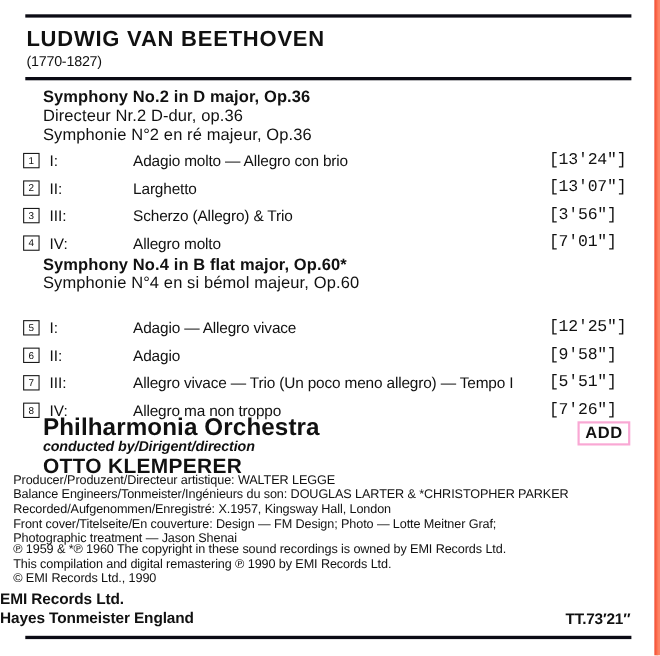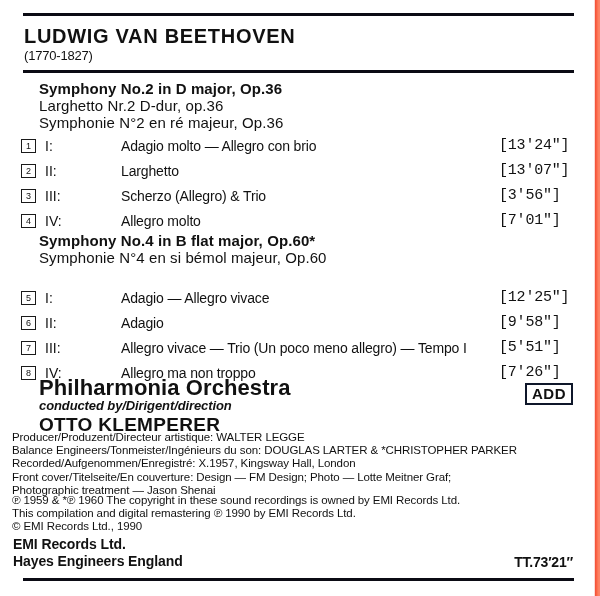--- a/index.html
+++ b/index.html
@@ -143,21 +143,21 @@
     font-size: 19px;
     font-weight: bold;
     letter-spacing: .3px;
     line-height: 21px;
   }
 
   .addbox {
     position: absolute;
     right: 27px;
     top: 383px;
-    border: 2px solid #0f172a;
+    border: 2px solid #f9a8d4;
     padding: 0px 5px 1px 5px;
     font-size: 15px;
     font-weight: bold;
     letter-spacing: .5px;
     line-height: 17px;
   }
 
   .credits {
     position: absolute;
     left: 12px;
@@ -173,21 +173,21 @@
     left: 12px;
     top: 494px;
     font-size: 11.5px;
     line-height: 13.2px;
     letter-spacing: -.1px;
   }
   .copyright div { white-space: nowrap; }
 
   .label-addr {
     position: absolute;
-    left: 13px;
+    left: 0;
     top: 536px;
     font-size: 14px;
     font-weight: bold;
     line-height: 17px;
     letter-spacing: -.1px;
   }
 
   .tt {
     position: absolute;
     right: 27px;
@@ -204,21 +204,21 @@
 
   <div class="rule top"></div>
 
   <div class="composer">LUDWIG VAN BEETHOVEN</div>
   <div class="dates">(1770-1827)</div>
 
   <div class="rule mid"></div>
 
   <div class="work" style="top:80px;">
     <div class="title-en">Symphony No.2 in D major, Op.36</div>
-    <div class="title-alt">Larghetto Nr.2 D-dur, op.36</div>
+    <div class="title-alt">Directeur Nr.2 D-dur, op.36</div>
     <div class="title-alt">Symphonie N°2 en ré majeur, Op.36</div>
   </div>
 
   <div class="tracks" style="top:133px;">
     <div class="track">
       <div class="tracknum">1</div>
       <div class="roman">I:</div>
       <div class="mvt">Adagio molto — Allegro con brio</div>
       <div class="dur">[13′24″]</div>
     </div>
@@ -291,21 +291,21 @@
   </div>
 
   <div class="copyright">
     <div>℗ 1959 &amp; *℗ 1960 The copyright in these sound recordings is owned by EMI Records Ltd.</div>
     <div>This compilation and digital remastering ℗ 1990 by EMI Records Ltd.</div>
     <div>© EMI Records Ltd., 1990</div>
   </div>
 
   <div class="label-addr">
     <div>EMI Records Ltd.</div>
-    <div>Hayes Engineers England</div>
+    <div>Hayes Tonmeister England</div>
   </div>
 
   <div class="tt">TT.73′21″</div>
 
   <div class="rule bottom"></div>
 </div>
 
 <div class="edge-strip"></div>
 <div class="edge-strip-2"></div>
 

